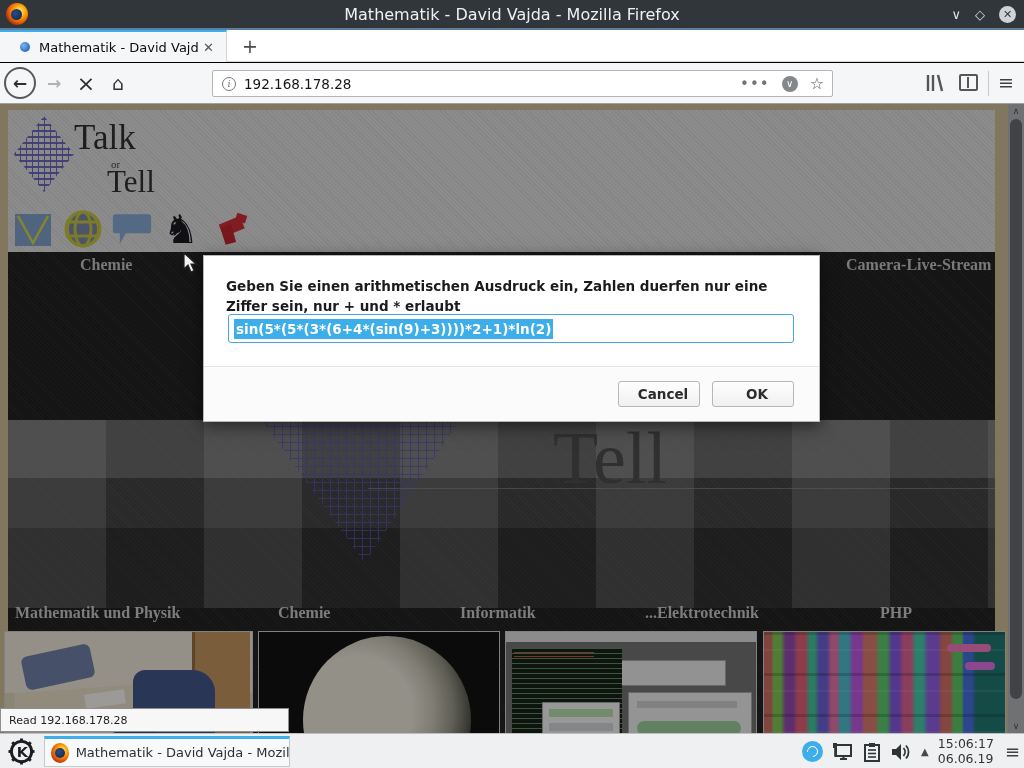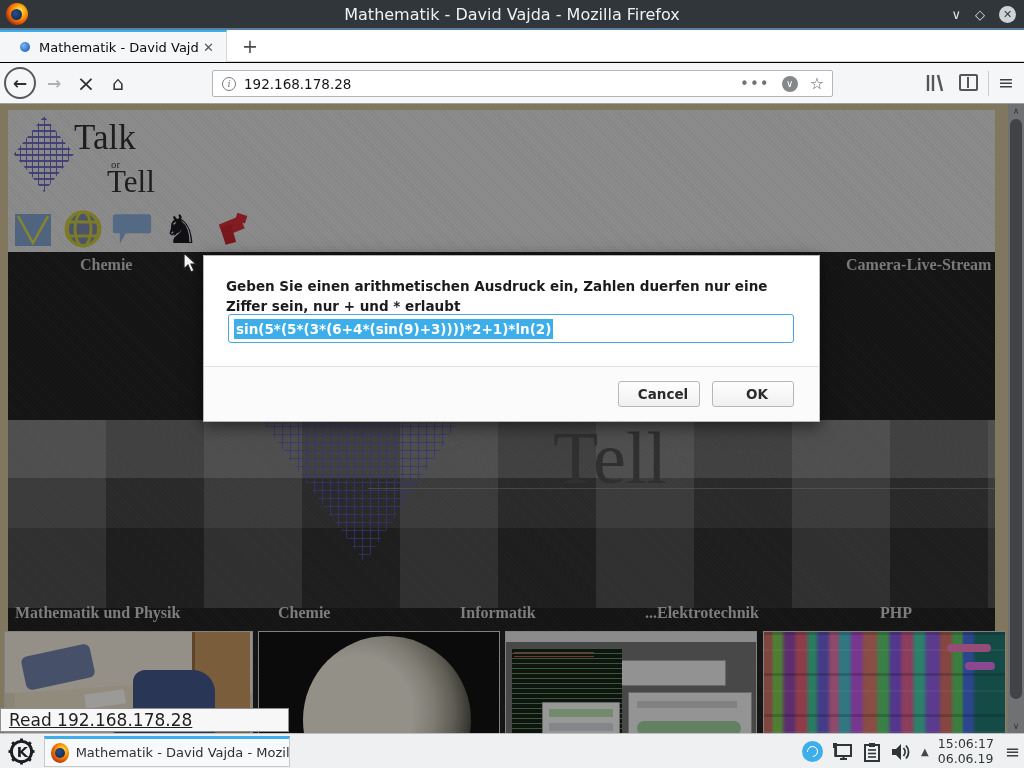--- a/index.html
+++ b/index.html
@@ -148,21 +148,21 @@
   .dlg-sel { background:#3daee9; color:#fff; font-size:13.5px; padding:2px 2px; white-space:nowrap; }
   .dlg-footer { position:absolute; left:0; top:110px; width:615px; height:55px; background:#fbfbfb; border-top:1px solid #e4e4e4; }
   .dlg-btn { position:absolute; top:14px; width:82px; height:26px; background:linear-gradient(#fefefe,#f0f0f0);
              border:1px solid #b4b8bb; border-radius:3px; font-size:13.5px; color:#2b2b2b;
              display:flex; align-items:center; justify-content:center;padding-left:8px; }
   .btn-cancel { left:414px; } .btn-ok { left:508px; }
 
   
   .status-pop { position:absolute; left:0; top:604px; width:289px; height:24px; background:#f7f7f7;
                 border:1px solid #8f8f8f; z-index:25; display:flex; align-items:center; padding-left:8px; }
-  .status-text { font-size:17px; color:#1f1f1f;text-decoration:underline; }
+  .status-text { font-size:11px; color:#1f1f1f; }
 
   
   .cursor { position:absolute; left:183px; top:148px; z-index:30; }
 
   
   .taskbar { position:absolute; left:0; top:733px; width:1024px; height:35px; background:#eff0f1;
              border-top:1px solid #bdc0c2; display:flex; align-items:center; }
   .kicon { position:absolute; left:8px; top:4px; width:27px; height:27px; }
   .task-btn { position:absolute; left:44px; top:2px; width:246px; height:31px; background:#f8f9fa;
               border:1px solid #c6cacd; border-top:3px solid #3daee9; display:flex; align-items:center; padding-left:6px; }

